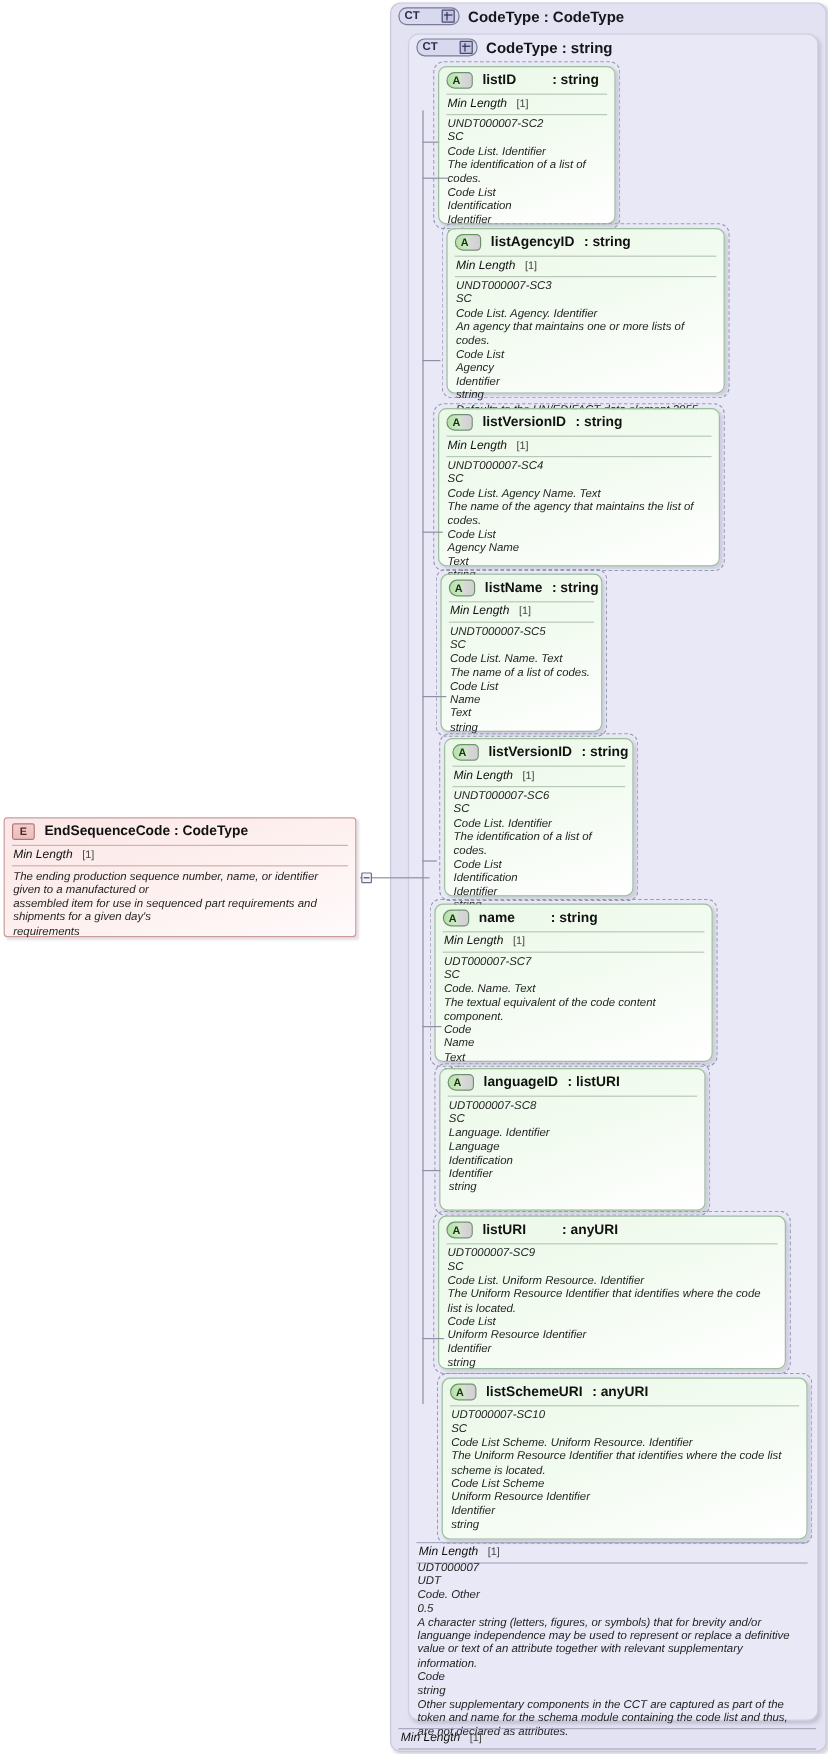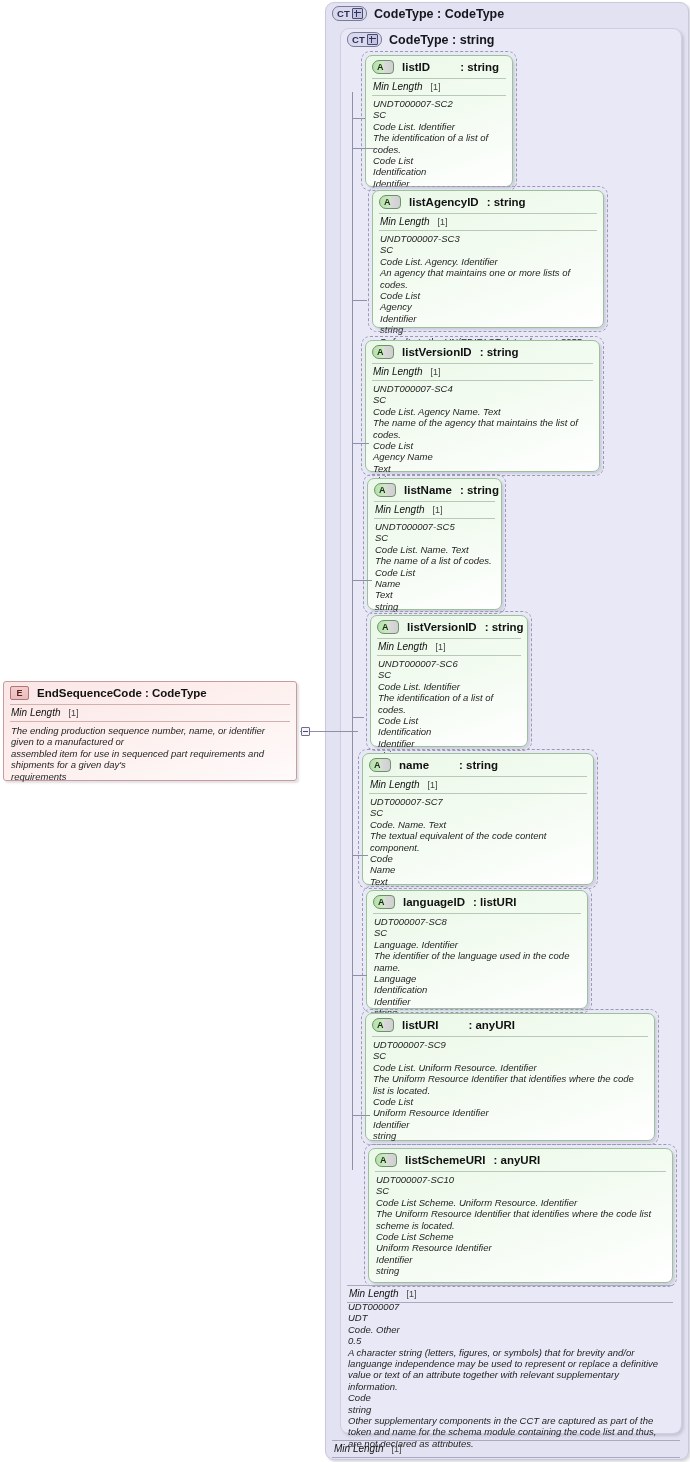--- a/index.html
+++ b/index.html
@@ -26,21 +26,21 @@
     border-radius:9px;
     box-shadow:2px 2px 3px rgba(120,120,140,.28);
   }
   .ct-head{
     position:absolute;display:flex;align-items:center;gap:7px;
     font-size:12.5px;font-weight:bold;color:#15151c;white-space:nowrap;
   }
 
   
   .ct-badge{
-    display:inline-flex;align-items:center;gap:2px;
+    display:inline-flex;align-items:center;gap:18px;
     background:#d8d8ee;border:1px solid #7a7a96;border-radius:7px;
     padding:0px 3px 0px 4px;height:15px;box-sizing:border-box;
   }
   .ct-badge .lbl{font-size:9.5px;font-weight:bold;color:#2c2c50;letter-spacing:.2px;line-height:13px;}
   .ct-badge .plusbox{
     width:9px;height:9px;border:1px solid #4a4a70;background:#c3c3e2;
     position:relative;border-radius:1px;
   }
   .ct-badge .plusbox:before,.ct-badge .plusbox:after{
     content:"";position:absolute;background:#303058;
@@ -326,21 +326,20 @@
             <span>A</span>
           </span>
           <span class="attr-name">languageID</span>
           <span class="attr-sep" style="margin-left:0">: listURI</span>
         </div>
         <div style="margin: 0px 6px; border-top: 1px solid rgb(185, 201, 185); height: 0px;"></div>
         <div class="docs">
           <div>UDT000007-SC8</div>
           <div>SC</div>
           <div>Language. Identifier</div>
-          <div>The identifier of the language used in the code name.</div>
           <div>Language</div>
           <div>Identification</div>
           <div>Identifier</div>
           <div>string</div>
         </div>
       </div>
       <div class="hline" style="left: 352px; top: 975px; width: 15px;"></div>
       <div class="attr" style="left: 365px; top: 1013px; width: 290px; height: 128px;">
         <div class="dash"></div>
         <div class="attr-head">

